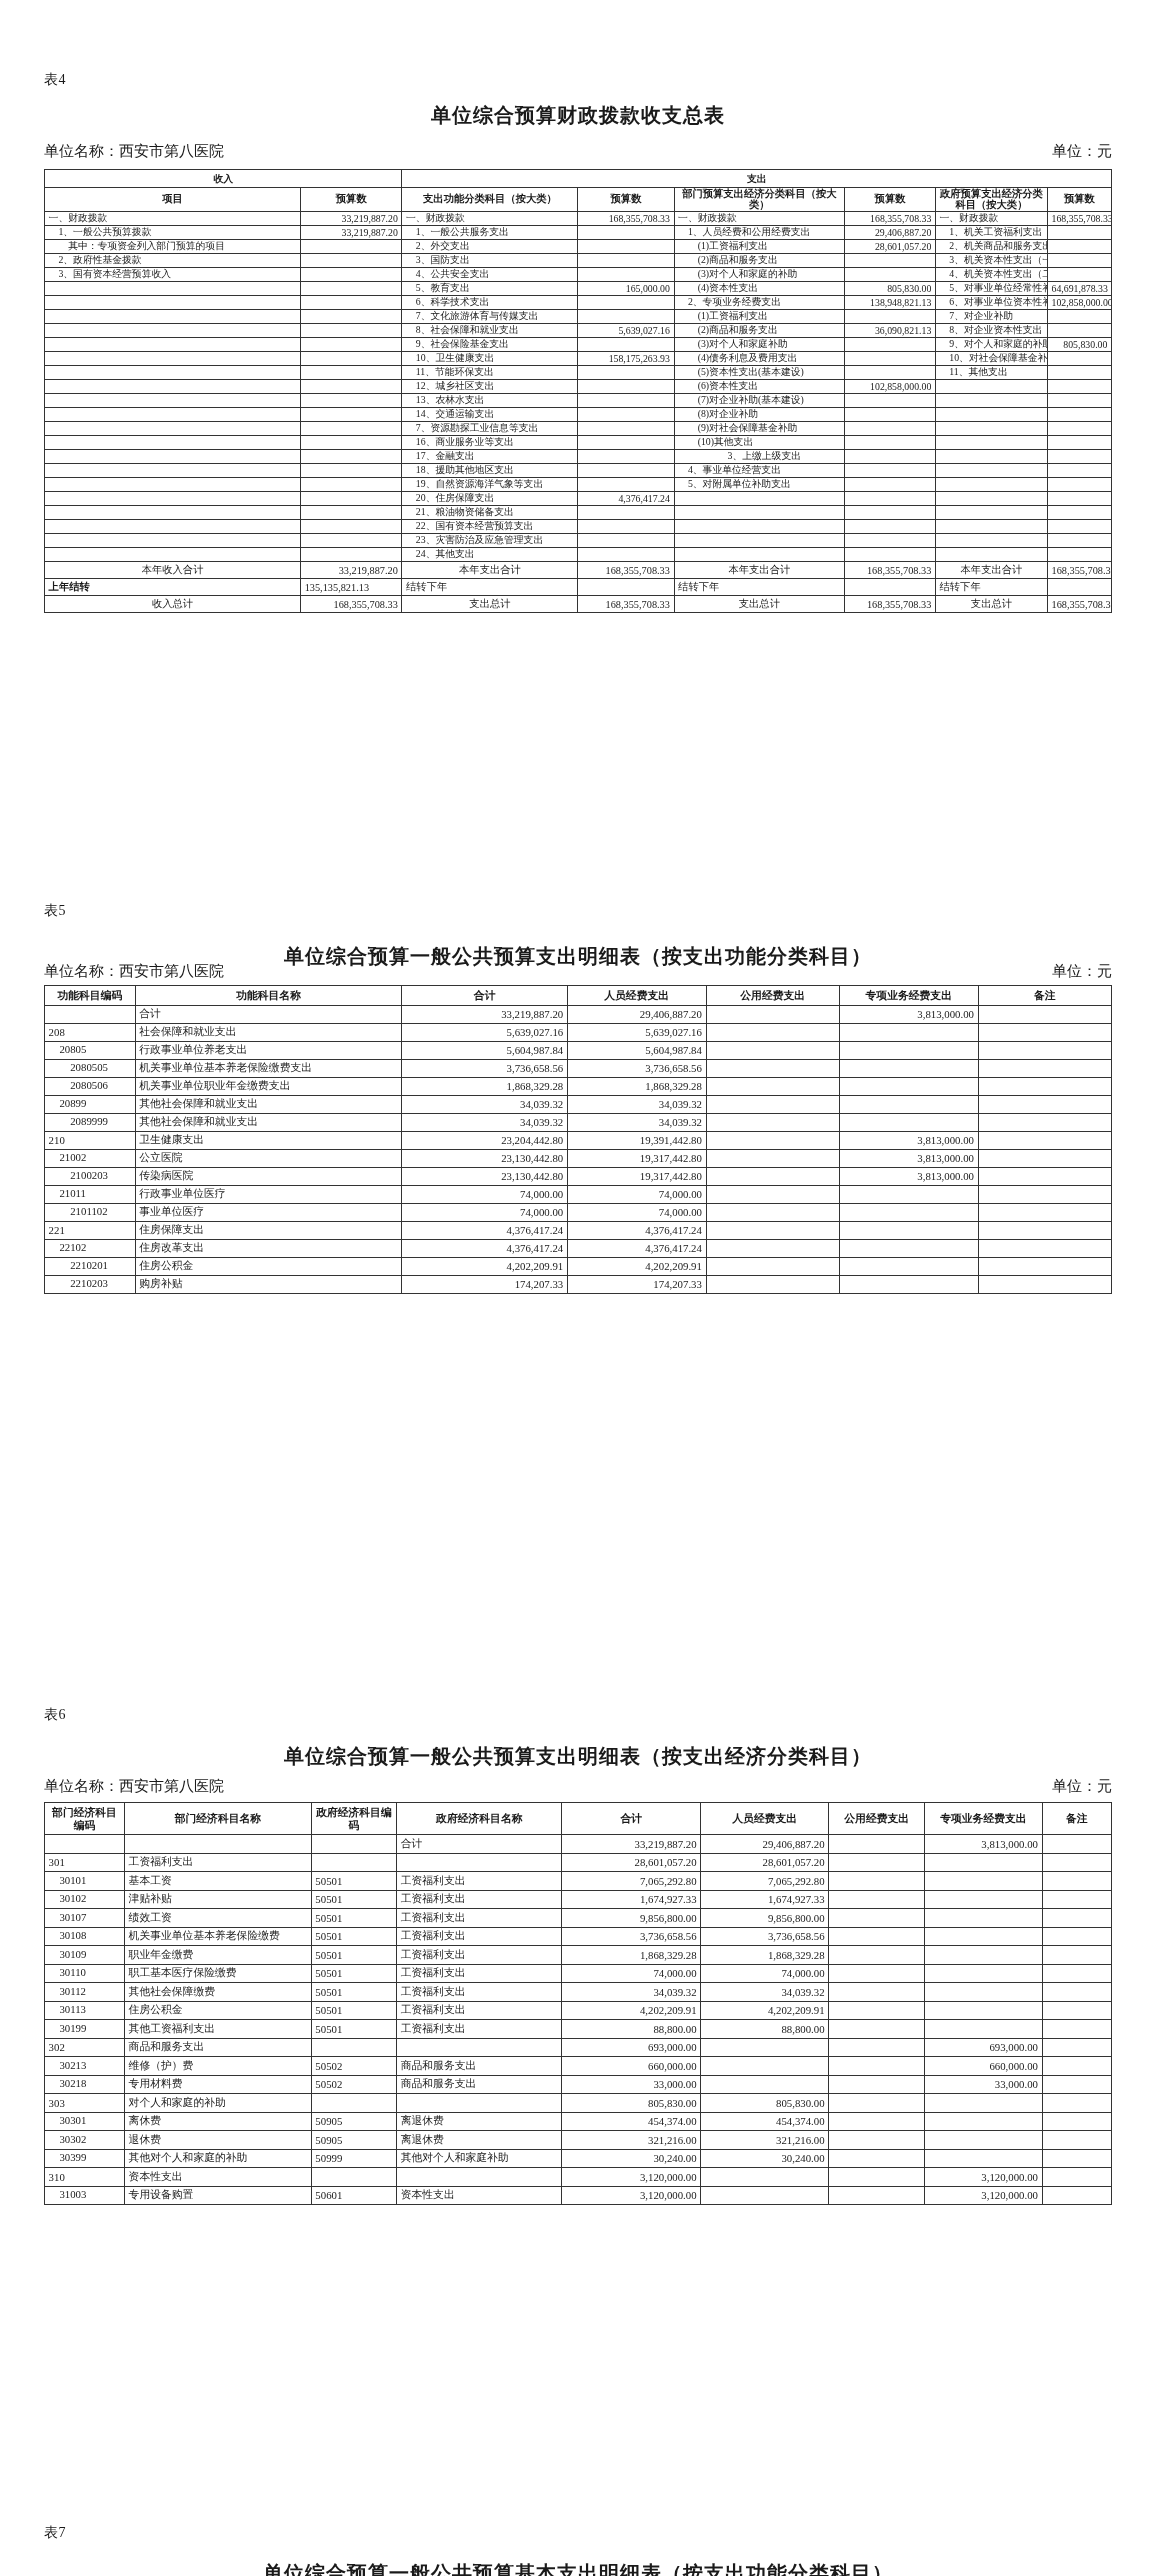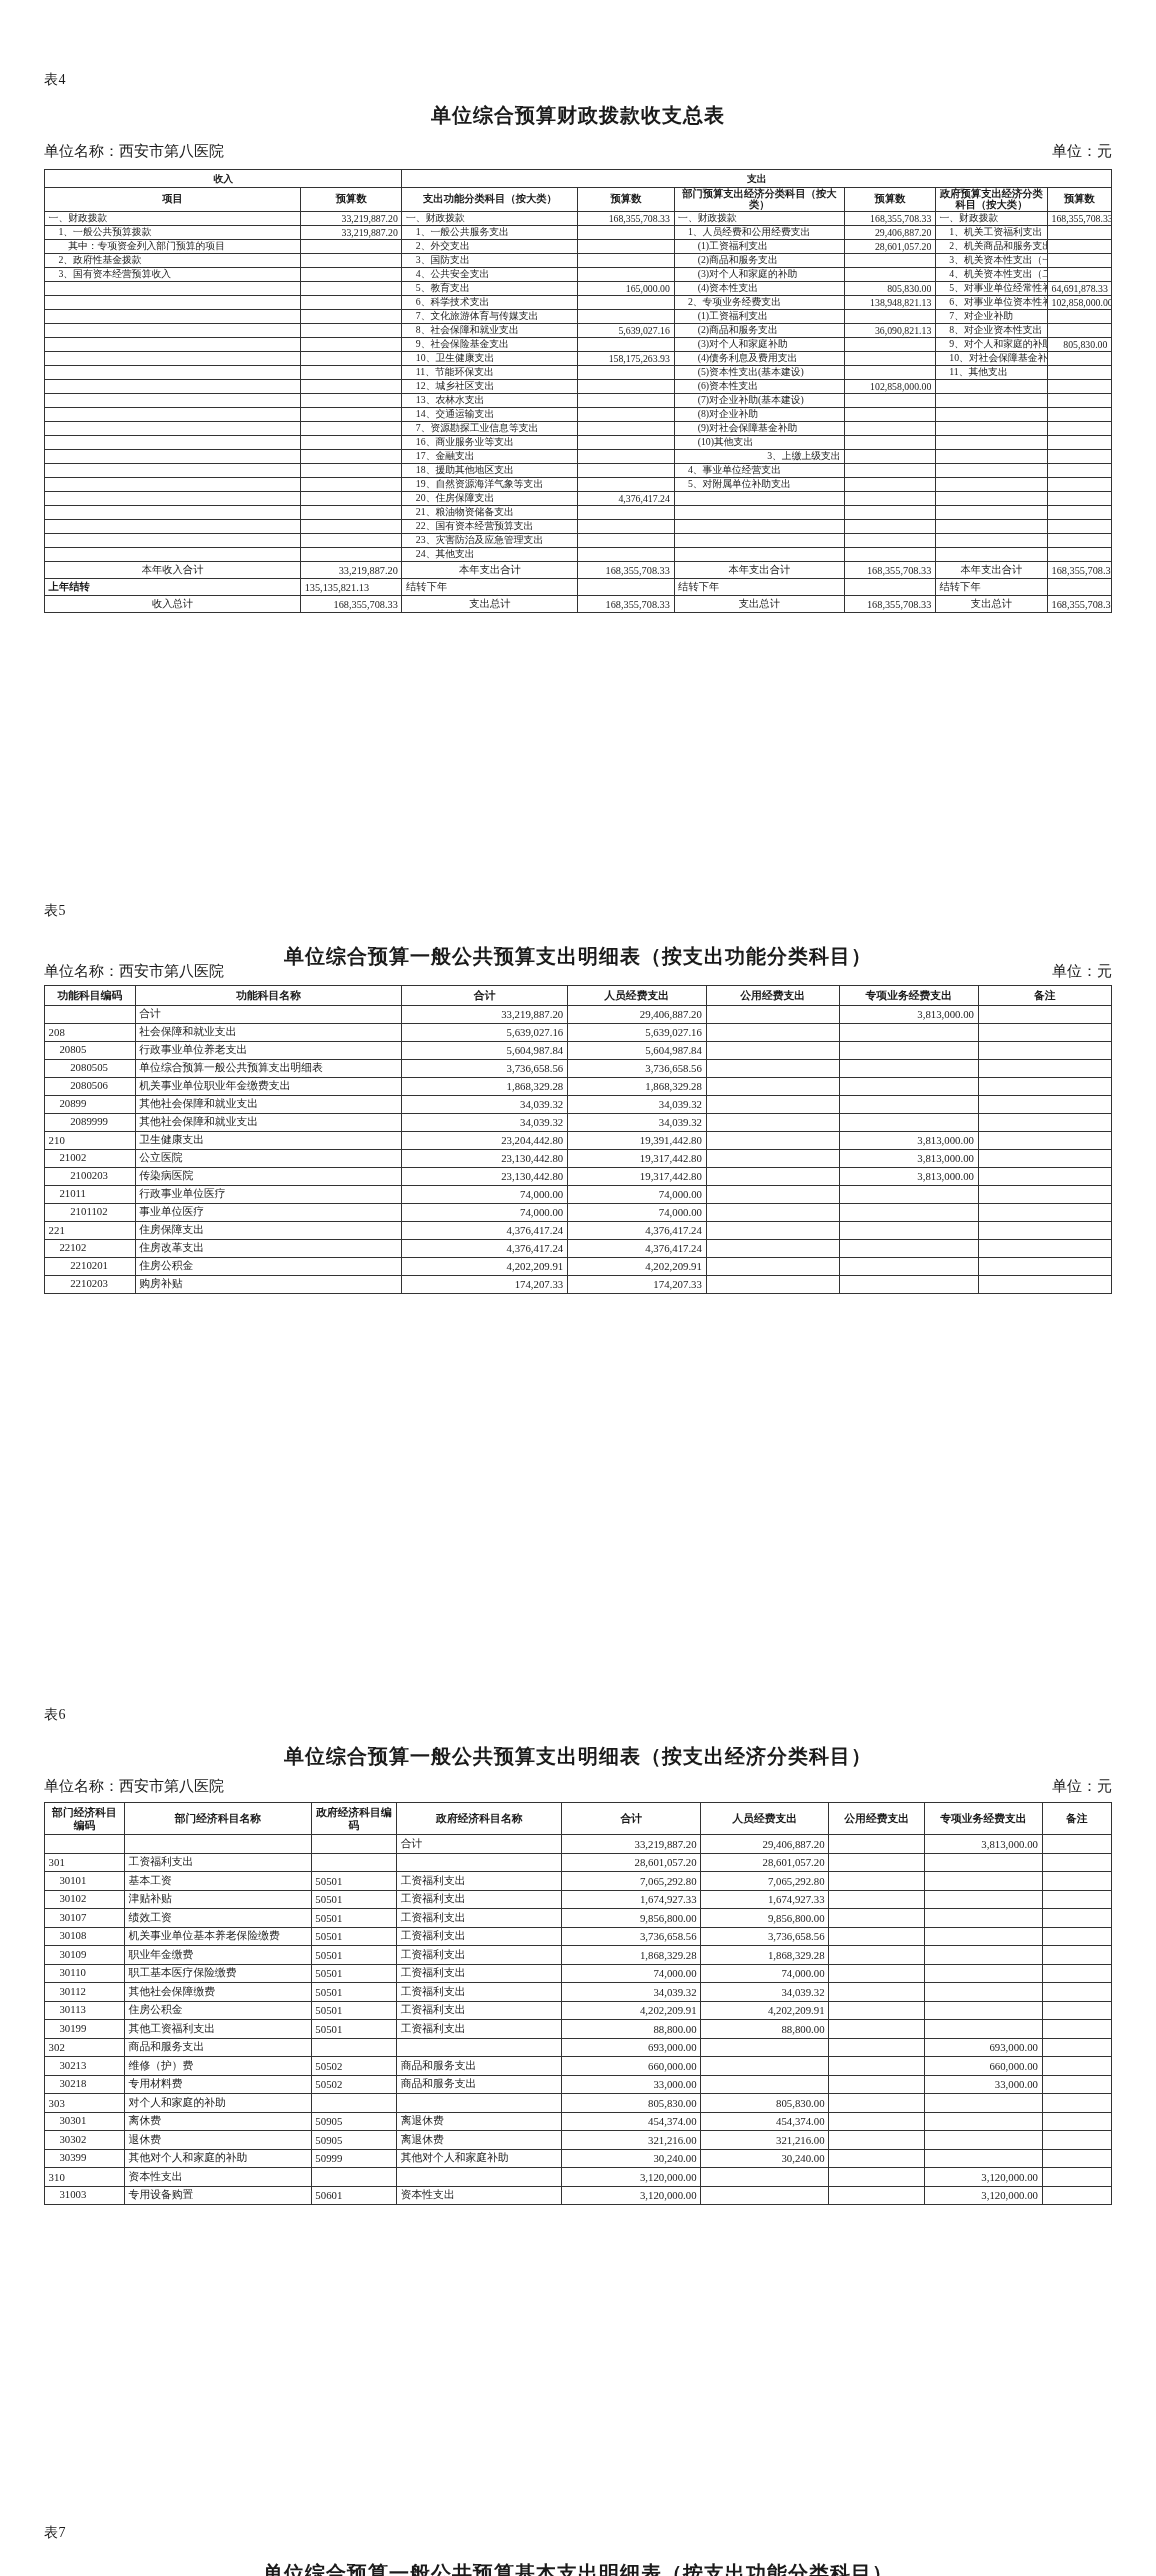--- a/index.html
+++ b/index.html
@@ -253,21 +253,21 @@
           <td style="text-align: left;">　　(10)其他支出</td>
           <td style="text-align: right;"></td>
           <td style="text-align: left;"></td>
           <td style="text-align: right;"></td>
         </tr>
         <tr>
           <td style="text-align: left;"></td>
           <td style="text-align: right;"></td>
           <td style="text-align: left;">　17、金融支出</td>
           <td style="text-align: right;"></td>
-          <td style="text-align: right; margin-top: 28px;">　3、上缴上级支出</td>
+          <td style="text-align: center; margin-top: 28px;">　3、上缴上级支出</td>
           <td style="text-align: right;"></td>
           <td style="text-align: left;"></td>
           <td style="text-align: right;"></td>
         </tr>
         <tr>
           <td style="text-align: left;"></td>
           <td style="text-align: right;"></td>
           <td style="text-align: left;">　18、援助其他地区支出</td>
           <td style="text-align: right;"></td>
           <td style="text-align: left;">　4、事业单位经营支出</td>
@@ -420,21 +420,21 @@
           <td style="text-align: left;">　20805</td>
           <td style="text-align: left;">行政事业单位养老支出</td>
           <td style="text-align: right;">5,604,987.84</td>
           <td style="text-align: right;">5,604,987.84</td>
           <td style="text-align: right;"></td>
           <td style="text-align: right;"></td>
           <td style="text-align: left;"></td>
         </tr>
         <tr>
           <td style="text-align: left;">　　2080505</td>
-          <td style="text-align: left;">单位综合预算一般公共预算支出明细表</td>
+          <td style="text-align: left;">机关事业单位基本养老保险缴费支出</td>
           <td style="text-align: right;">3,736,658.56</td>
           <td style="text-align: right;">3,736,658.56</td>
           <td style="text-align: right;"></td>
           <td style="text-align: right;"></td>
           <td style="text-align: left;"></td>
         </tr>
         <tr>
           <td style="text-align: left;">　　2080506</td>
           <td style="text-align: left;">机关事业单位职业年金缴费支出</td>
           <td style="text-align: right;">1,868,329.28</td>

